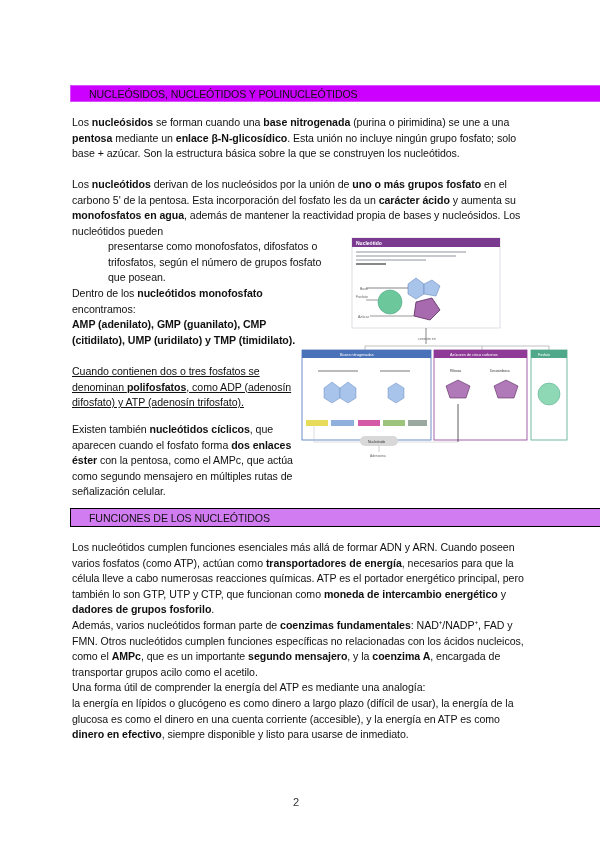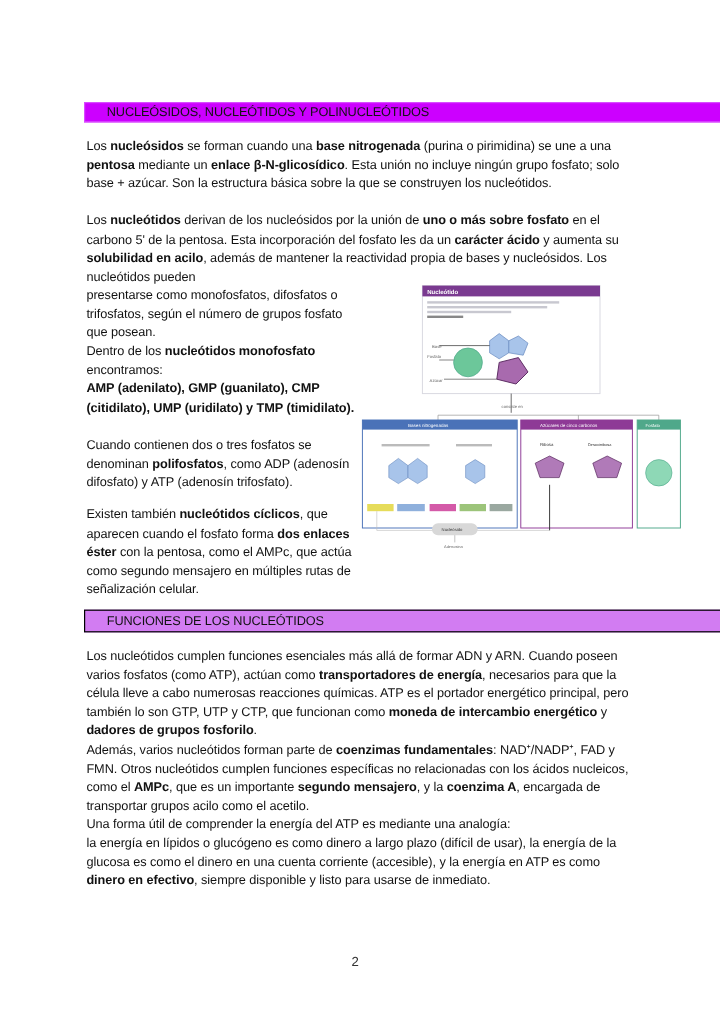--- a/index.html
+++ b/index.html
@@ -21,25 +21,25 @@
 </head>
 <body>
 
 <div class="page">
 
   <div class="sec-header h1">
     <span>NUCLEÓSIDOS, NUCLEÓTIDOS Y POLINUCLEÓTIDOS</span>
   </div>
 
   <div class="para p-full" style="top:115px;">Los <b>nucleósidos</b> se forman cuando una <b>base nitrogenada</b> (purina o pirimidina) se une a una <b>pentosa</b> mediante un <b>enlace β-N-glicosídico</b>. Esta unión no incluye ningún grupo fosfato; solo base + azúcar. Son la estructura básica sobre la que se construyen los nucleótidos.</div>
-  <div class="para p-full" style="top:177px;">Los <b>nucleótidos</b> derivan de los nucleósidos por la unión de <b>uno o más sobre fosfato</b> en el carbono 5' de la pentosa. Esta incorporación del fosfato les da un <b>carácter ácido</b> y aumenta su <b>solubilidad en acilo</b>, además de mantener la reactividad propia de bases y nucleósidos. Los nucleótidos pueden</div>
-  <div class="para p-side" style="top:239px;">presentarse como monofosfatos, difosfatos o trifosfatos, según el número de grupos fosfato que posean.</div>
+  <div class="para p-full" style="top:177px;">Los <b>nucleótidos</b> derivan de los nucleósidos por la unión de <b>uno o más grupos fosfato</b> en el carbono 5' de la pentosa. Esta incorporación del fosfato les da un <b>carácter ácido</b> y aumenta su <b>monofosfatos en agua</b>, además de mantener la reactividad propia de bases y nucleósidos. Los nucleótidos pueden</div>
+  <div class="para p-side" style="top:239px;margin-left:36px;">presentarse como monofosfatos, difosfatos o trifosfatos, según el número de grupos fosfato que posean.</div>
   <div class="para p-side" style="top:286px;">Dentro de los <b>nucleótidos monofosfato</b> encontramos:</div>
   <div class="para p-side" style="top:317px;font-weight:bold;">AMP (adenilato), GMP (guanilato), CMP (citidilato), UMP (uridilato) y TMP (timidilato).</div>
-  <div class="para p-side" style="top:364px;">Cuando contienen dos o tres fosfatos se denominan <b>polifosfatos</b>, como ADP (adenosín difosfato) y ATP (adenosín trifosfato).</div>
+  <div class="para p-side" style="top:364px;text-decoration:underline;">Cuando contienen dos o tres fosfatos se denominan <b>polifosfatos</b>, como ADP (adenosín difosfato) y ATP (adenosín trifosfato).</div>
   <div class="para p-side" style="top:422px;">Existen también <b>nucleótidos cíclicos</b>, que aparecen cuando el fosfato forma <b>dos enlaces éster</b> con la pentosa, como el AMPc, que actúa como segundo mensajero en múltiples rutas de señalización celular.</div>
 
   <svg class="diagram" viewBox="0 0 270 238">
 
     <g>
       <rect x="52" y="2" width="148" height="90" fill="#fff" stroke="#d8d8e0" stroke-width="0.8"></rect>
       <rect x="52" y="2" width="148" height="9" fill="#7a3a90"></rect>
       <text x="56" y="9" font-size="5" fill="#fff" font-weight="bold" font-family="Liberation Sans, sans-serif">Nucleótido</text>
       <rect x="56" y="15" width="110" height="2" fill="#c8c8d0"></rect>
       <rect x="56" y="19" width="100" height="2" fill="#c8c8d0"></rect>

